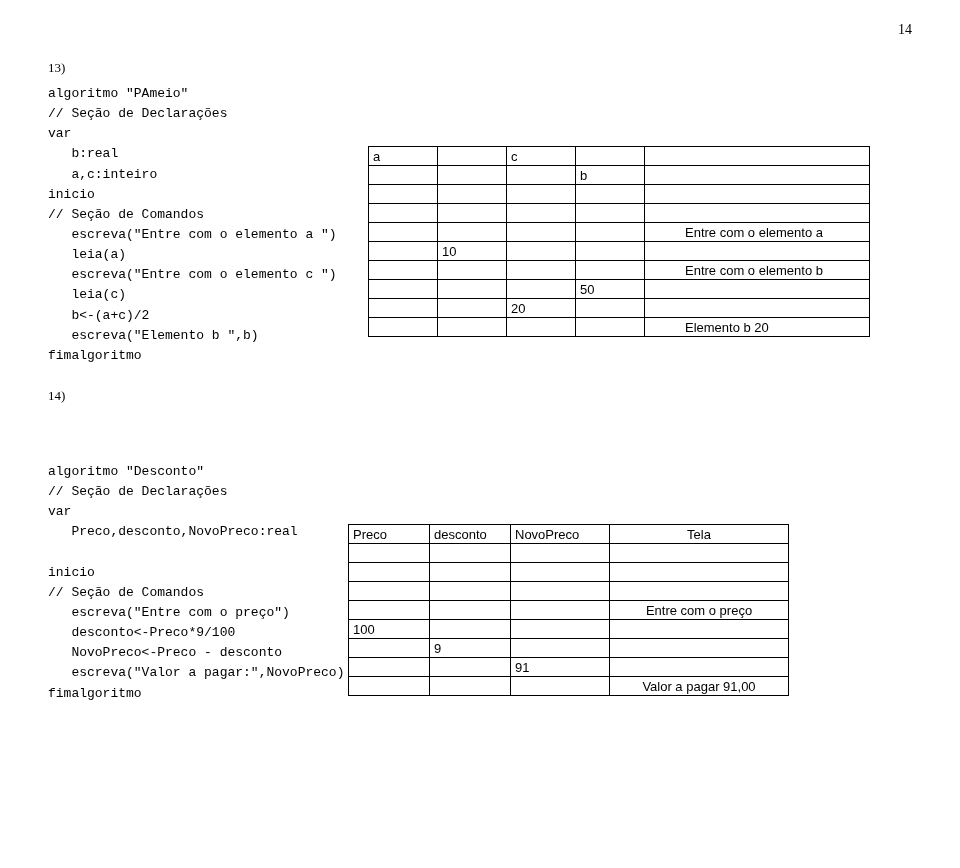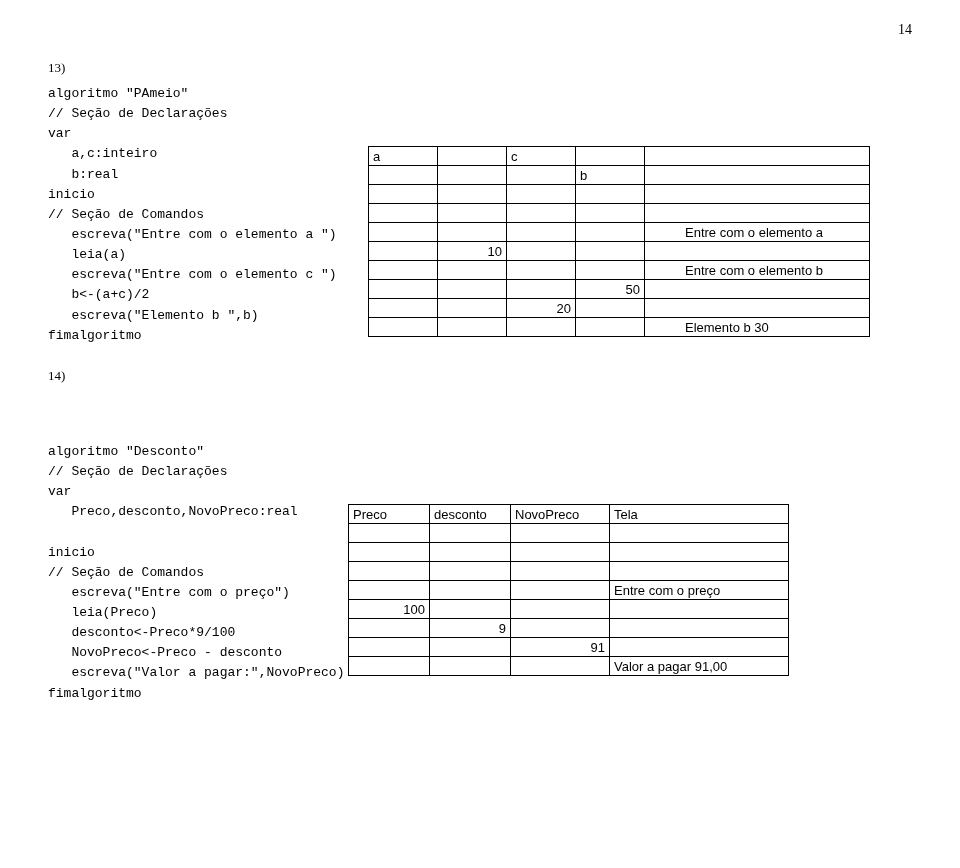--- a/index.html
+++ b/index.html
@@ -47,50 +47,51 @@
     height: 18px;
     padding: 0 4px;
     vertical-align: middle;
   }
   .t1 td { width: 60px; }
   .t1 td.wide { width: 180px; padding-left: 40px; }
 
   .t2 td.c1 { width: 72px; }
   .t2 td.c2 { width: 72px; margin-top: 16px; }
   .t2 td.c3 { width: 90px; }
-  .t2 td.c4 { width: 170px; }
-
-  .center { text-align: right; }
+  .t2 td.c4 { width: 170px; text-align: center; }
+
+  .center { text-align: left; }
 
   .block2 { margin-top: 28px; }
   .block2 .row2 { display:flex; align-items:flex-start; }
   .block2 .code-col2 { width: 300px; flex-shrink:0; }
 
   .gap { height: 22px; }
 </style>
 </head>
 <body>
 
 <div class="page-num">14</div>
 
 <div class="section-num">13)</div>
 
 <div class="code">algoritmo "PAmeio"</div>
 <div class="code">// Seção de Declarações</div>
 <div class="code">var</div>
 
 <div class="row">
   <div class="code-col">
+    <div class="code">   b:real</div>
     <div class="code">   a,c:inteiro</div>
-    <div class="code">   b:real</div>
     <div class="code">inicio</div>
     <div class="code">// Seção de Comandos</div>
     <div class="code">   escreva("Entre com o elemento a ")</div>
     <div class="code">   leia(a)</div>
     <div class="code">   escreva("Entre com o elemento c ")</div>
+    <div class="code">   leia(c)</div>
     <div class="code">   b&lt;-(a+c)/2</div>
     <div class="code">   escreva("Elemento b ",b)</div>
     <div class="code">fimalgoritmo</div>
   </div>
   <div>
     <table class="trace t1">
       <tbody>
           <tr>
         <td>a</td>
         <td></td>
@@ -152,21 +153,21 @@
             <td></td>
         <td class="center">20</td>
         <td></td>
             <td class="wide"></td>
       </tr>
       <tr>
         <td></td>
             <td></td>
             <td></td>
             <td></td>
-        <td class="wide">Elemento b 30</td>
+        <td class="wide">Elemento b 20</td>
       </tr>
     </tbody>
       </table>
   </div>
 </div>
 
 <div class="gap"></div>
 
 <div class="section-num">14)</div>
 <div class="gap"></div>
@@ -176,21 +177,20 @@
   <div class="code">// Seção de Declarações</div>
   <div class="code">var</div>
 
   <div class="row2">
     <div class="code-col2">
       <div class="code">   Preco,desconto,NovoPreco:real</div>
       <div class="code">&nbsp;</div>
       <div class="code">inicio</div>
       <div class="code">// Seção de Comandos</div>
       <div class="code">   escreva("Entre com o preço")</div>
-      <div class="code">   leia(Preco)</div>
       <div class="code">   desconto&lt;-Preco*9/100</div>
       <div class="code">   NovoPreco&lt;-Preco - desconto</div>
       <div class="code">   escreva("Valor a pagar:",NovoPreco)</div>
       <div class="code">fimalgoritmo</div>
     </div>
     <div>
       <table class="trace t2">
         <tbody>
             <tr>
           <td class="c1">Preco</td>

